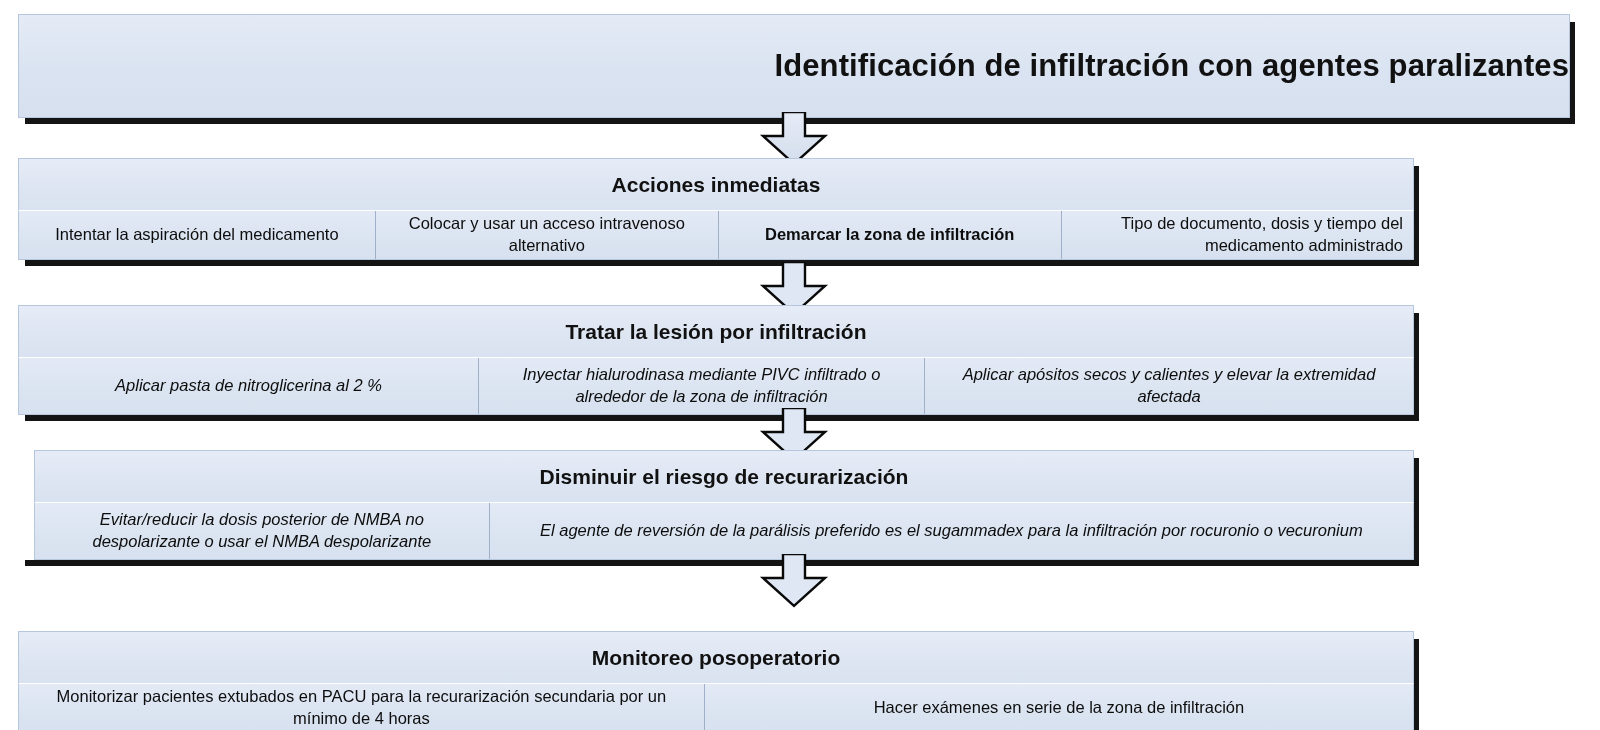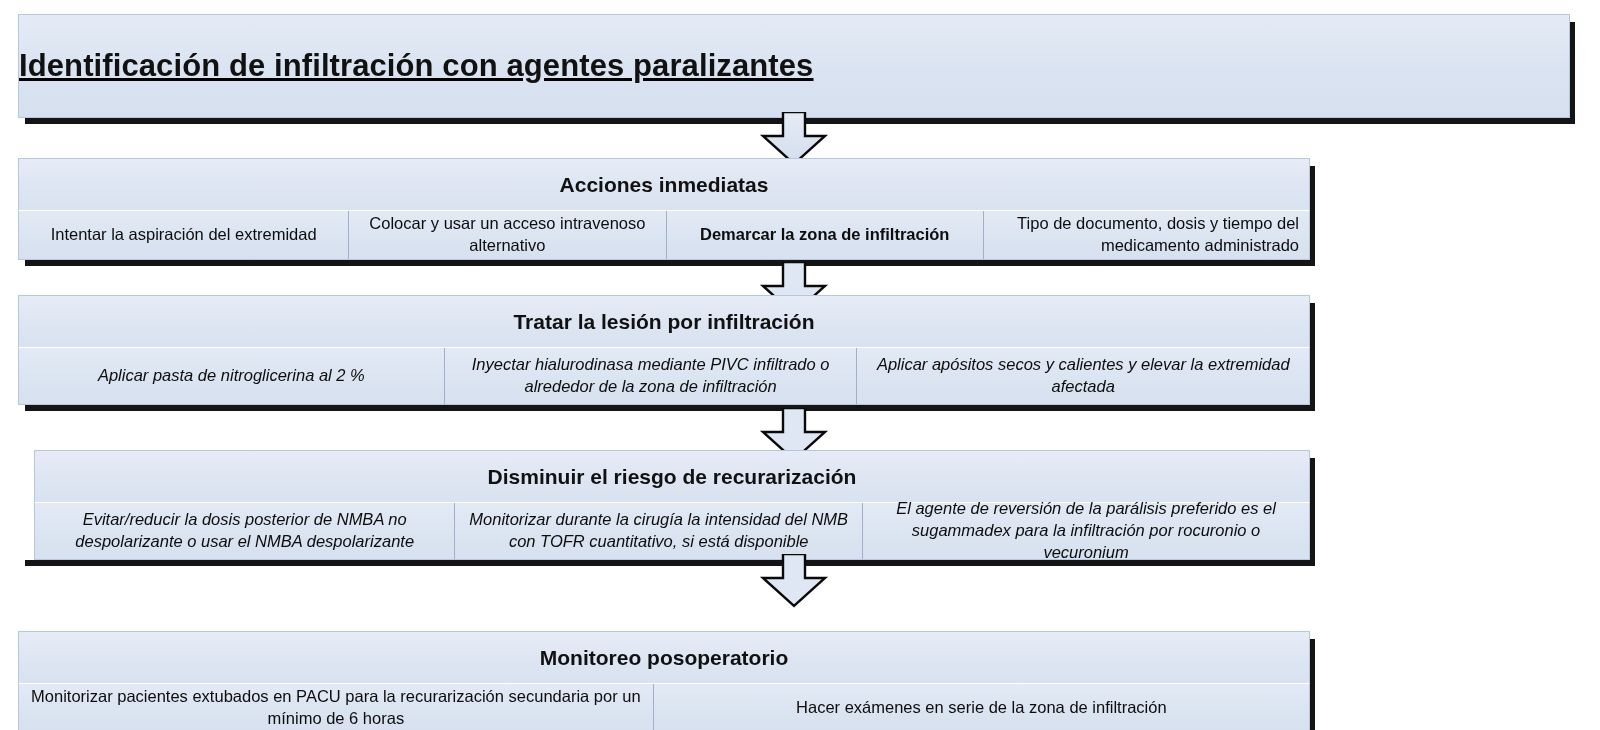--- a/index.html
+++ b/index.html
@@ -33,36 +33,35 @@
     border: 1px solid #b6c6dd;
     box-shadow: 6px 7px 0 -1px rgba(0,0,0,0.92);
   }
 
   
   .title-box {
     top: 14px;
     height: 104px;
     display: flex;
     align-items: center;
-    justify-content: flex-start;
-    text-decoration: underline;
+    justify-content: flex-end;
   }
   .title-text {
     font-size: 31px;
     font-weight: bold;
     color: #111111;
     letter-spacing: 0.1px;
     text-align: center;
   }
 
   
   .section {
     position: absolute;
     left: 18px;
-    width: 1292px;
+    width: 1396px;
     box-sizing: border-box;
     box-shadow: 6px 7px 0 -1px rgba(0,0,0,0.92);
   }
   .sec-header {
     box-sizing: border-box;
     background: linear-gradient(180deg, #e6ecf7 0%, #dde5f2 60%, #d9e2f0 100%);
     border: 1px solid #b6c6dd;
     border-bottom: none;
     display: flex;
     align-items: center;
@@ -104,21 +103,21 @@
   .arrow {
     position: absolute;
     width: 78px;
     height: 54px;
     left: 755px;
   }
   .arrow svg { display: block; width: 78px; height: 54px; }
 
   
   .sec2 { top: 158px; }
-  .sec3 { top: 295px; }
+  .sec3 { top: 305px; }
   .sec4 { top: 450px; padding-left: 16px; }
   .sec5 { top: 596px; margin-top: 35px; }
 
   .h-tall { height: 52px; }
   .c-tall { height: 50px; }
   .c-xtall { height: 58px; font-style: italic; }
 </style>
 </head>
 <body>
 
@@ -139,21 +138,21 @@
       <polygon points="28,0 50,0 50,24 70,24 39,52 8,24 28,24" fill="url(#ag1)" stroke="#0a0a0a" stroke-width="2.4"></polygon>
     </svg>
   </div>
 
   <div class="section sec2">
     <div class="sec-header h-tall">
       <span class="sec-header-text">Acciones inmediatas</span>
     </div>
     <div class="sec-cells c-tall">
       <div class="cell" style="flex:0 0 25.6%;">
-        <span class="cell-text">Intentar la aspiración del extremidad</span>
+        <span class="cell-text">Intentar la aspiración del medicamento</span>
       </div>
       <div class="cell" style="flex:0 0 24.6%;">
         <span class="cell-text">Colocar y usar un acceso intravenoso alternativo</span>
       </div>
       <div class="cell" style="flex:0 0 24.6%;font-weight:bold;">
         <span class="cell-text">Demarcar la zona de infiltración</span>
       </div>
       <div class="cell" style="flex:1 1 auto;text-align:right;">
         <span class="cell-text">Tipo de documento, dosis y tiempo del medicamento administrado</span>
       </div>
@@ -190,42 +189,39 @@
   </div>
 
   <div class="section sec4">
     <div class="sec-header h-tall">
       <span class="sec-header-text">Disminuir el riesgo de recurarización</span>
     </div>
     <div class="sec-cells c-xtall">
       <div class="cell" style="flex:0 0 33%;">
         <span class="cell-text">Evitar/reducir la dosis posterior de NMBA no despolarizante o usar el NMBA despolarizante</span>
       </div>
-      <div class="cell" style="flex:0 0 32%;">
-        <span class="cell-text">Monitorizar durante la cirugía la intensidad del NMB con TOFR cuantitativo, si está disponible</span>
-      </div>
       <div class="cell" style="flex:1 1 auto;">
         <span class="cell-text">El agente de reversión de la parálisis preferido es el sugammadex para la infiltración por rocuronio o vecuronium</span>
       </div>
     </div>
   </div>
 
   <div class="arrow" style="top:554px;">
     <svg viewBox="0 0 78 54" xmlns="http://www.w3.org/2000/svg">
       <polygon points="28,0 50,0 50,24 70,24 39,52 8,24 28,24" fill="#dee7f3" stroke="#0a0a0a" stroke-width="2.4"></polygon>
     </svg>
   </div>
 
   <div class="section sec5">
     <div class="sec-header h-tall">
       <span class="sec-header-text">Monitoreo posoperatorio</span>
     </div>
     <div class="sec-cells c-tall">
       <div class="cell" style="flex:0 0 49.2%;">
-        <span class="cell-text">Monitorizar pacientes extubados en PACU para la recurarización secundaria por un mínimo de 6 horas</span>
+        <span class="cell-text">Monitorizar pacientes extubados en PACU para la recurarización secundaria por un mínimo de 4 horas</span>
       </div>
       <div class="cell" style="flex:1 1 auto;">
         <span class="cell-text">Hacer exámenes en serie de la zona de infiltración</span>
       </div>
     </div>
   </div>
 
 </div>
 
 </body></html>

